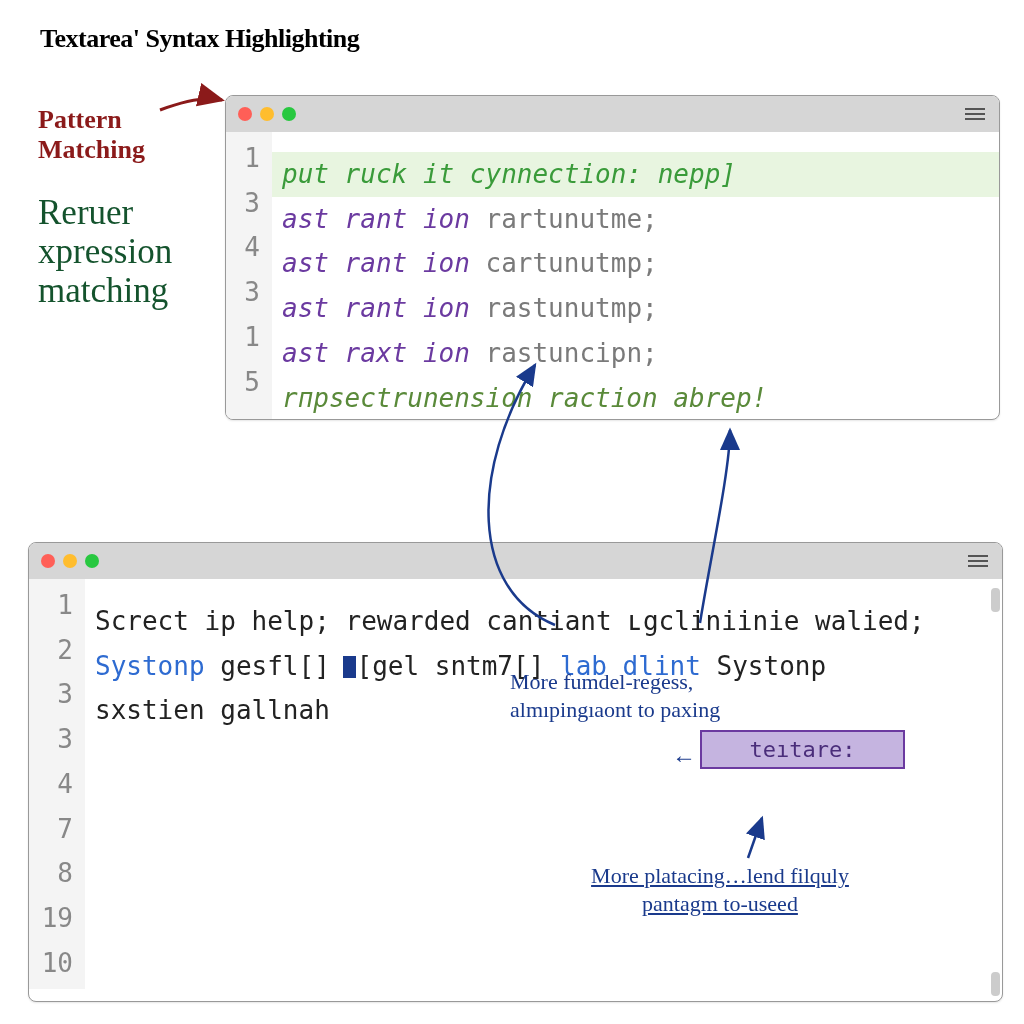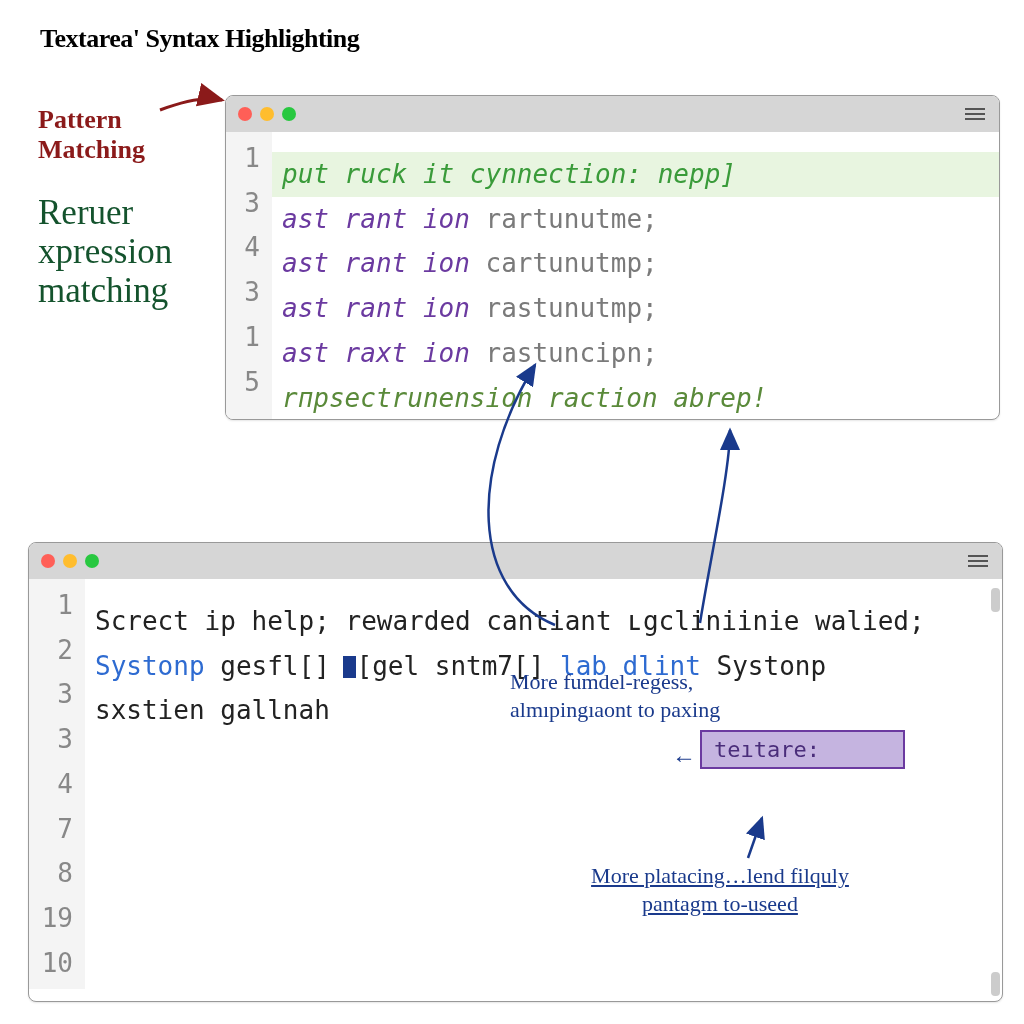--- a/index.html
+++ b/index.html
@@ -119,21 +119,21 @@
 .anno1 { left: 510px; top: 628px; width: 320px; text-align: left; margin-top: 40px; }
 .anno2 { left: 545px; top: 862px; width: 350px; text-align: center; text-decoration: underline; }
 .code-chip {
   position: absolute;
   left: 700px;
   top: 730px;
   background: #efe6f7;
   border: 2px solid #6b3aa0;
   padding: 0;
   font-family: 'Consolas', monospace;
-  text-align: left;
+  text-align: center;
   width: 205px;
 }
 .chip-header {
   background: #c5b4e0;
   color: #4a2d7a;
   padding: 5px 12px;
   font-size: 22px;
 }
 .chip-body {
   padding: 8px 30px;

